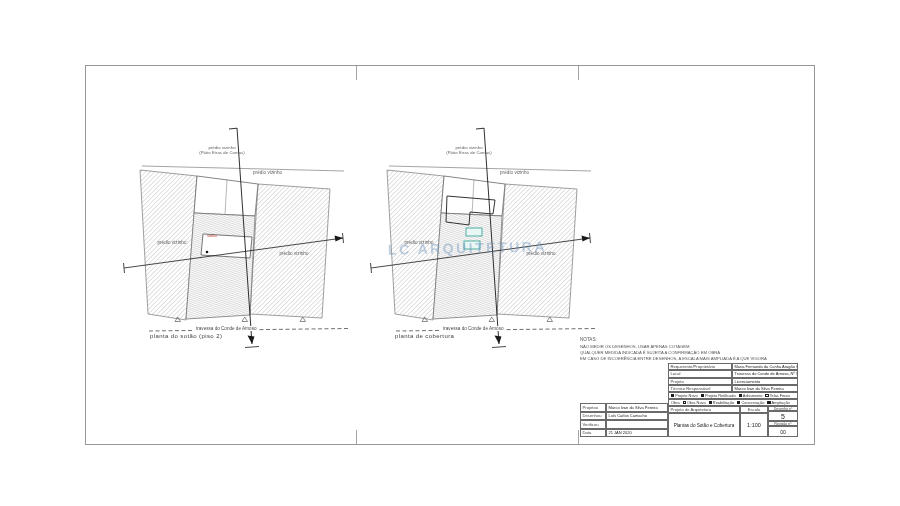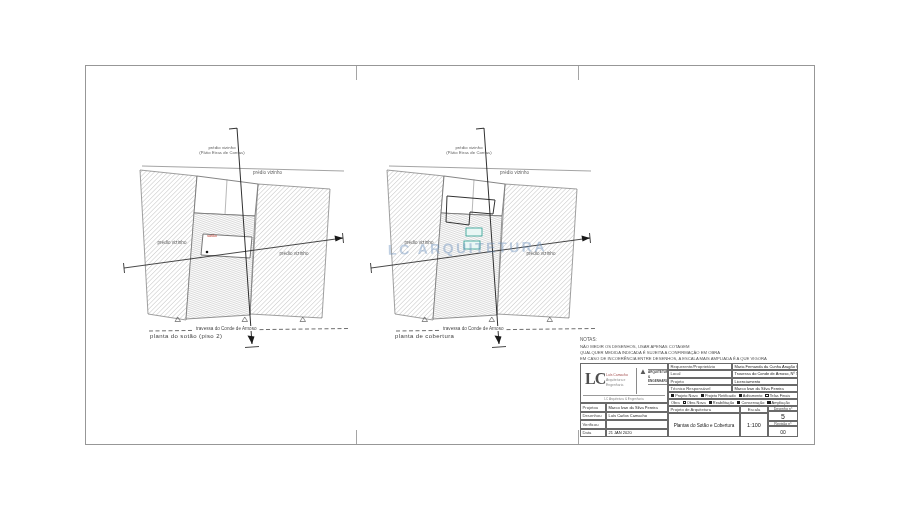--- a/index.html
+++ b/index.html
@@ -146,36 +146,20 @@
 
 <div class="notes">
   <div class="n-title">NOTAS:</div>
   <div class="n-line">NÃO MEDIR OS DESENHOS, USAR APENAS COTAGEM</div>
   <div class="n-line">QUALQUER MEDIDA INDICADA É SUJEITA A CONFIRMAÇÃO EM OBRA</div>
   <div class="n-line">EM CASO DE INCOERÊNCIA ENTRE DESENHOS, A ESCALA MAIS AMPLIADA É A QUE VIGORA</div>
 </div>
 
 <div class="tb">
 
-  <div class="cell" style="left:0; top:0; width:88px; height:40px;">
-    <div class="logo-initials">LC</div>
-    <div class="logo-mid">
-      <div class="l1">Luís Camacho</div>
-      <div>Arquitetura e</div>
-      <div>Engenharia</div>
-    </div>
-    <div class="logo-div"></div>
-    <div class="logo-tri">▲</div>
-    <div class="logo-firm">
-      <div>ARQUITETURA</div>
-      <div>&amp; ENGENHARIA</div>
-    </div>
-    <div class="logo-rule"></div>
-    <div class="logo-bottom">LC Arquitetura &amp; Engenharia</div>
-  </div>
 
   <div class="cell vcenter" style="left:0; top:40px; width:26px; height:8.5px;">
       <span class="lab">Projetou</span>
     </div>
   <div class="cell vcenter" style="left:26px; top:40px; width:62px; height:8.5px;">
       <span class="val">Marco Ivan da Silva Pereira</span>
     </div>
   <div class="cell vcenter" style="left:0; top:48.5px; width:26px; height:8.5px;">
       <span class="lab">Desenhou</span>
     </div>

